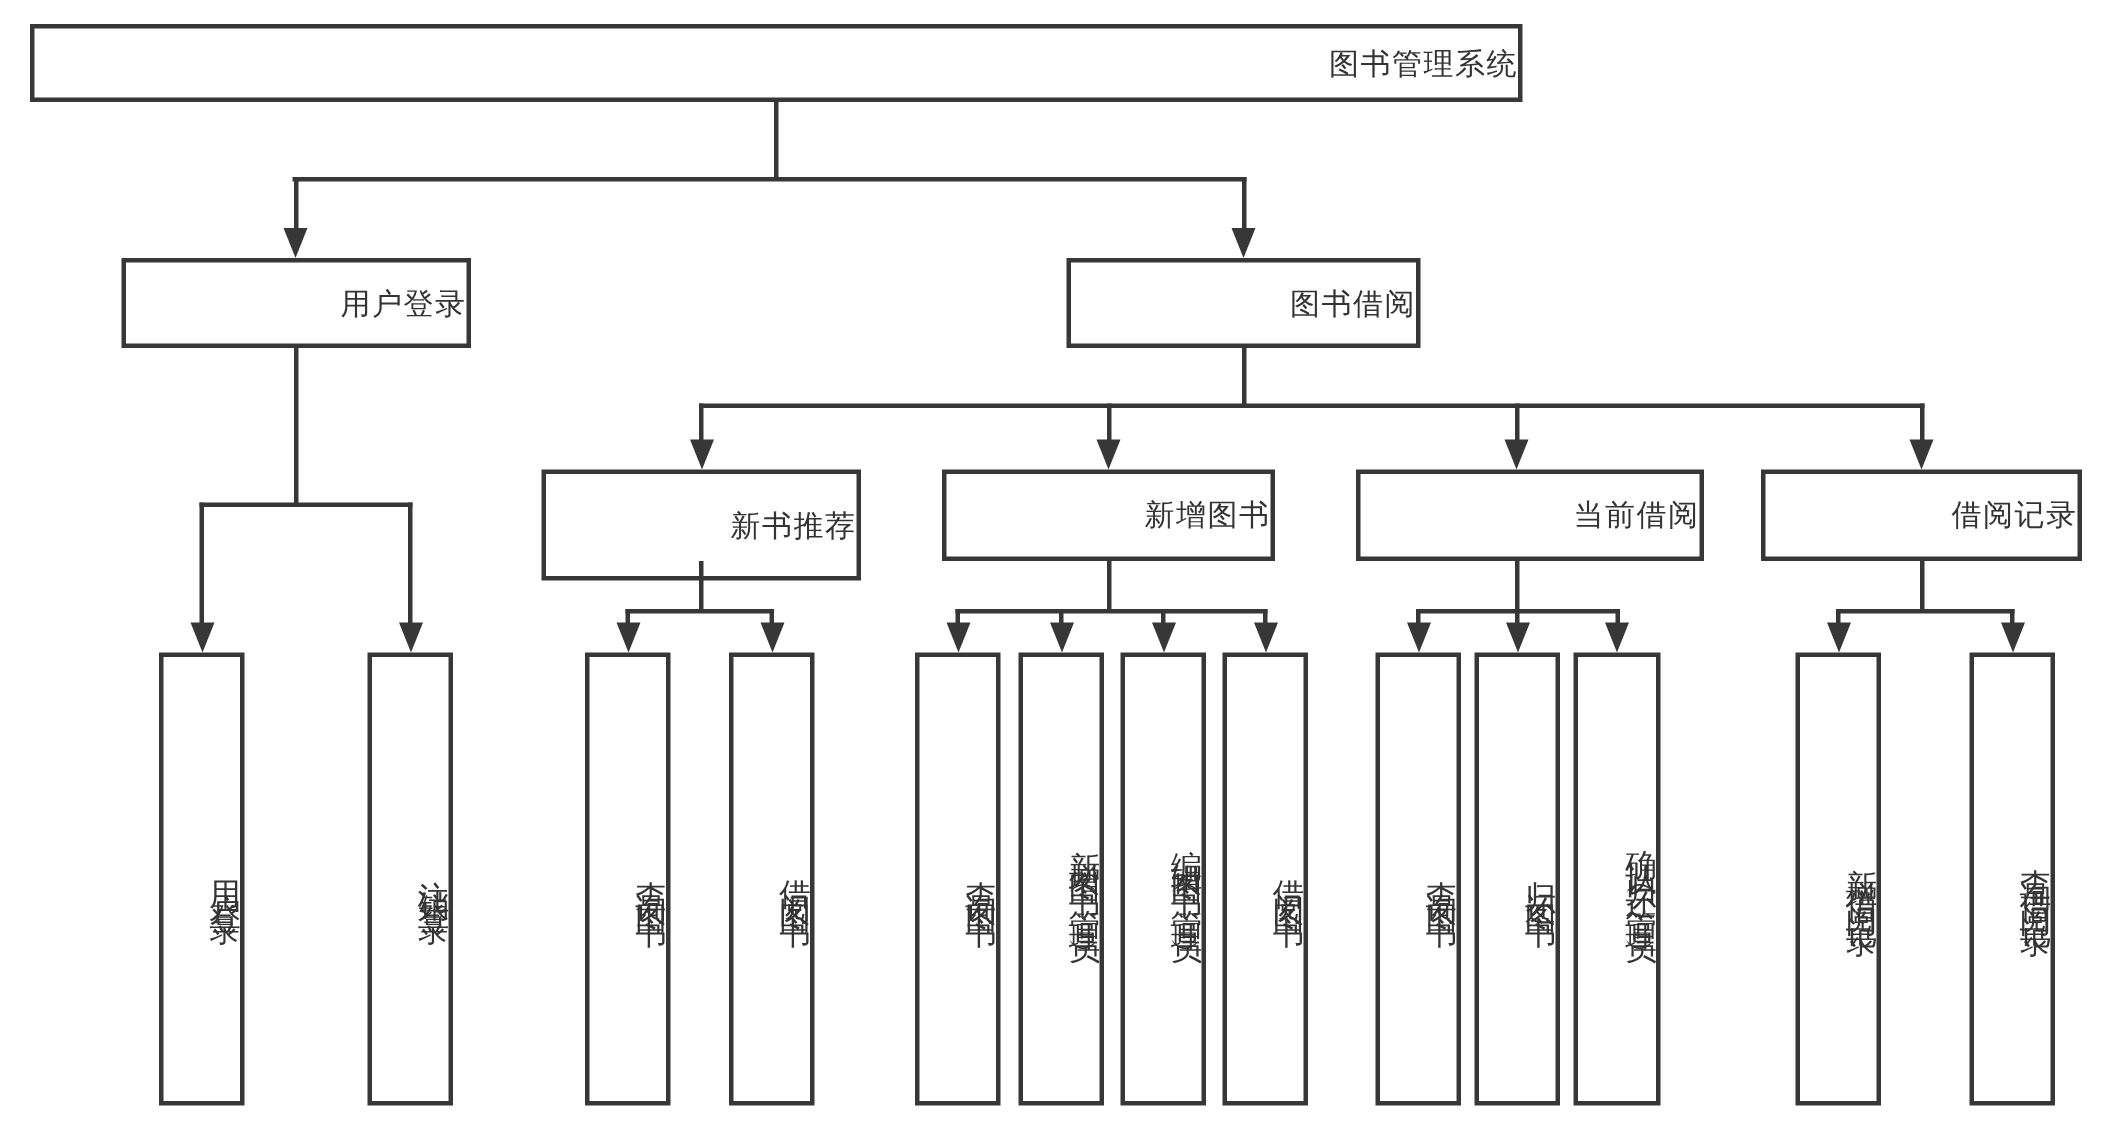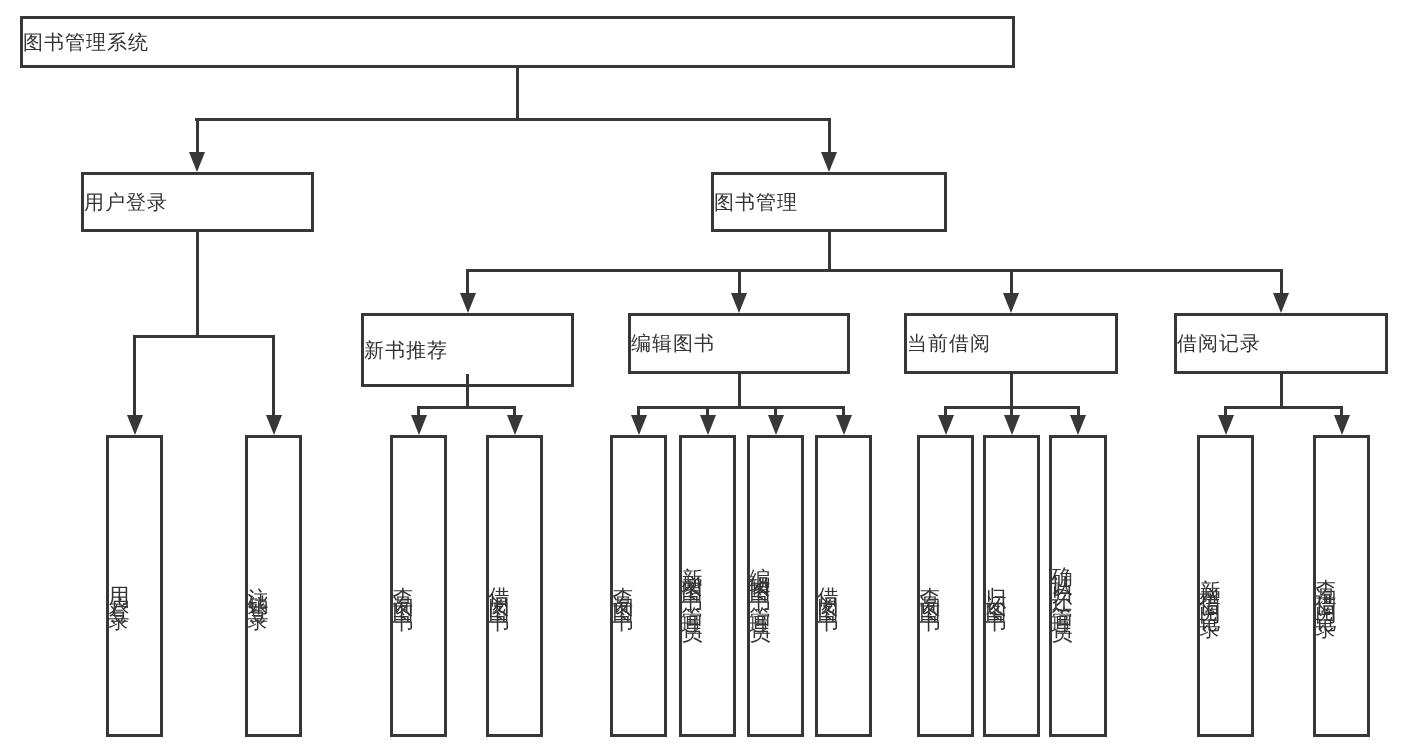--- a/index.html
+++ b/index.html
@@ -17,21 +17,21 @@
     font-family:"Liberation Sans","DejaVu Sans",sans-serif;
     color:var(--text);
   }
   .node{
     position:absolute;
     background:#fff;
     border:3px solid var(--line);
     box-sizing:border-box;
     display:flex;
     align-items:center;
-    justify-content:flex-start;
+    justify-content:flex-end;
   }
   .node.h span{
     font-size:20px;
     letter-spacing:1px;
     white-space:nowrap;
   }
   .node.v span{
     writing-mode:vertical-rl;
     text-orientation:mixed;
     font-size:21px;
@@ -62,30 +62,30 @@
 <div id="stage">
 
   <div class="node h" style="left:20px;top:16px;width:995px;height:52px">
     <span>图书管理系统</span>
   </div>
 
   <div class="node h" style="left:81px;top:172px;width:233px;height:60px">
     <span>用户登录</span>
   </div>
   <div class="node h" style="left:711px;top:172px;width:236px;height:60px">
-    <span>图书管理</span>
+    <span>图书借阅</span>
   </div>
 
   <div class="node h" style="left:361px;top:313px;width:213px;height:74px">
     <span>新书推荐</span>
   </div>
   <div class="node h" style="left:628px;top:313px;width:222px;height:61px">
-    <span>编辑图书</span>
+    <span>新增图书</span>
   </div>
-  <div class="node h" style="left:904px;top:313px;width:214px;height:61px">
+  <div class="node h" style="left:904px;top:313px;width:232px;height:61px">
     <span>当前借阅</span>
   </div>
   <div class="node h" style="left:1174px;top:313px;width:214px;height:61px">
     <span>借阅记录</span>
   </div>
 
   <div class="node v" style="left:106px;top:435px;width:57px;height:302px">
     <span>用户登录</span>
   </div>
   <div class="node v" style="left:245px;top:435px;width:57px;height:302px">

